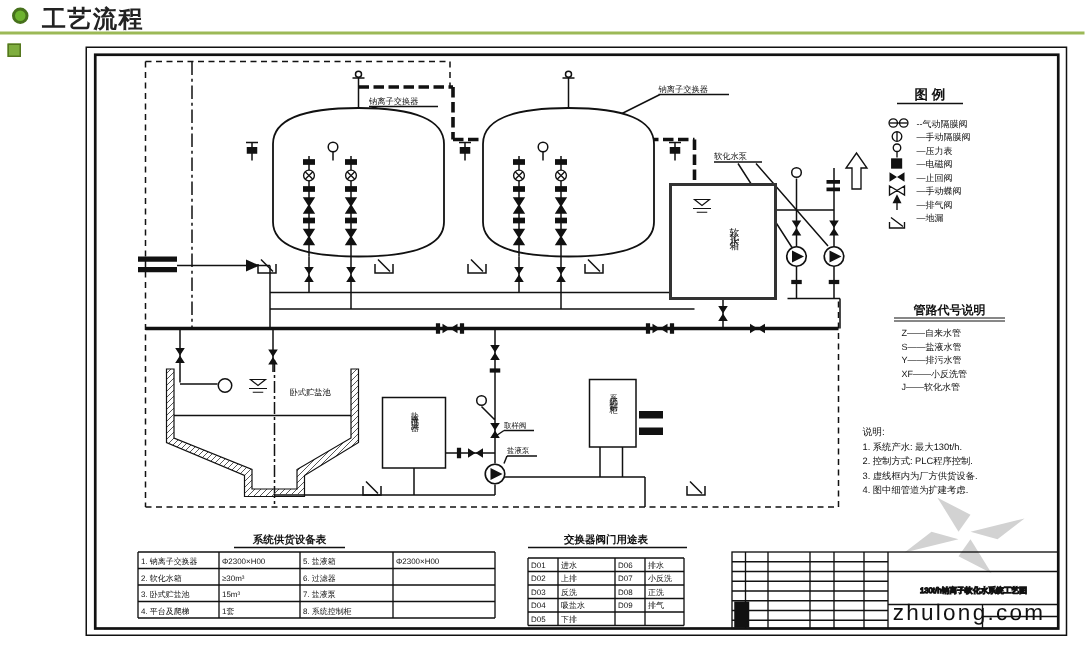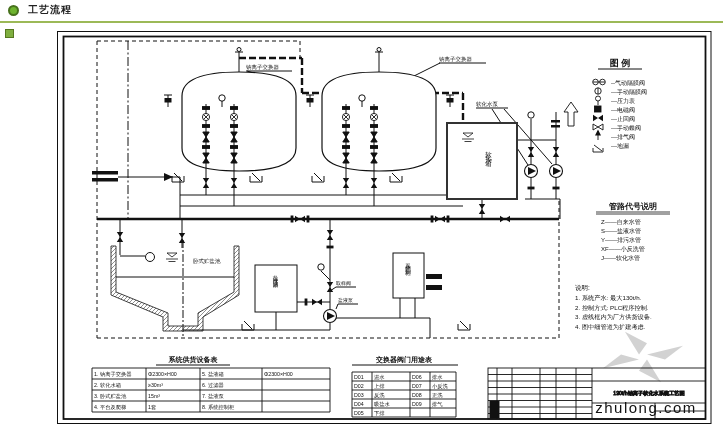--- a/index.html
+++ b/index.html
@@ -1,20 +1,20 @@
 <!DOCTYPE html>
 <html><head>
 <meta charset="utf-8">
 <style>
   html,body{margin:0;padding:0;background:#fff;}
   body{width:723px;height:435px;position:relative;font-family:"Liberation Sans",sans-serif;overflow:hidden;}
   .topbar{position:absolute;top:0;left:0;width:723px;height:28px;background:#fff;z-index:5;}
   .bullet{position:absolute;left:8px;top:5px;width:11px;height:11px;border-radius:50%;
           background:#6db32e;border:2px solid #47711c;box-sizing:border-box;}
-  .page-title{position:absolute;left:28px;top:3px;font-size:10px;font-weight:bold;color:#222;letter-spacing:1px;}
+  .page-title{position:absolute;left:28px;top:3px;font-size:16px;font-weight:bold;color:#222;letter-spacing:1px;}
   .green-rule{position:absolute;left:0;top:21px;width:723px;height:2px;background:#9cb957;}
   .green-square{position:absolute;left:5px;top:29px;width:9px;height:9px;background:#7fae3f;border:1px solid #55771f;box-sizing:border-box;z-index:6;}
   svg{position:absolute;top:0;left:0;}
   svg text{font-family:"Liberation Sans","DejaVu Sans",sans-serif;fill:#111;}
   .vtext{writing-mode:vertical-rl;text-orientation:upright;}
 </style>
 </head>
 <body>
 
 <div class="topbar">

